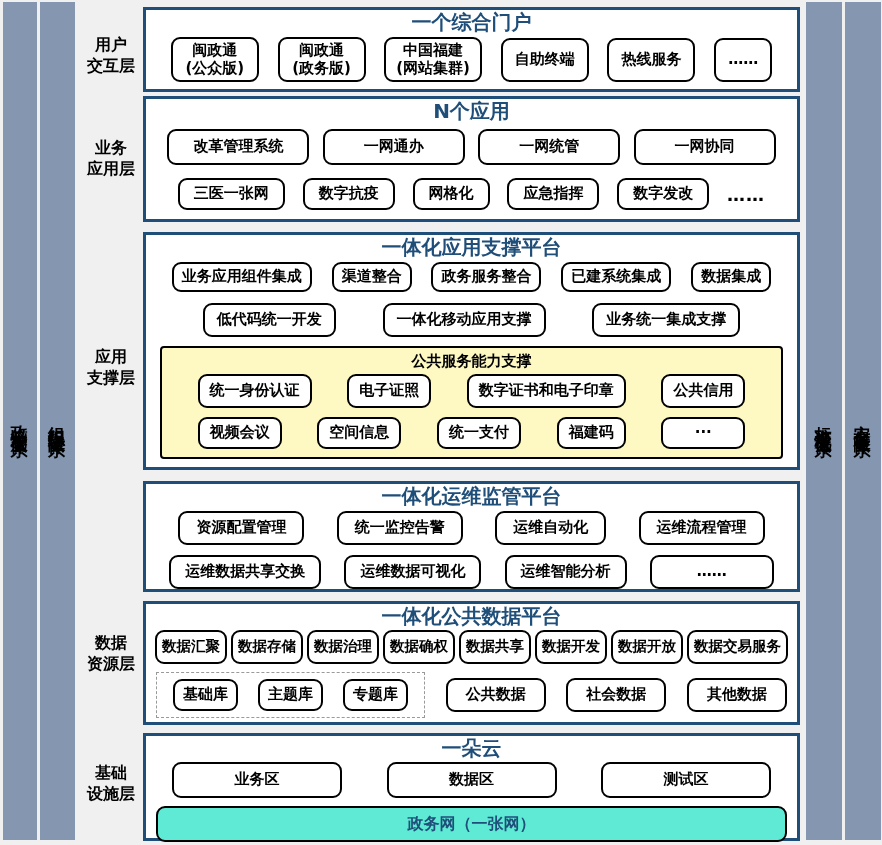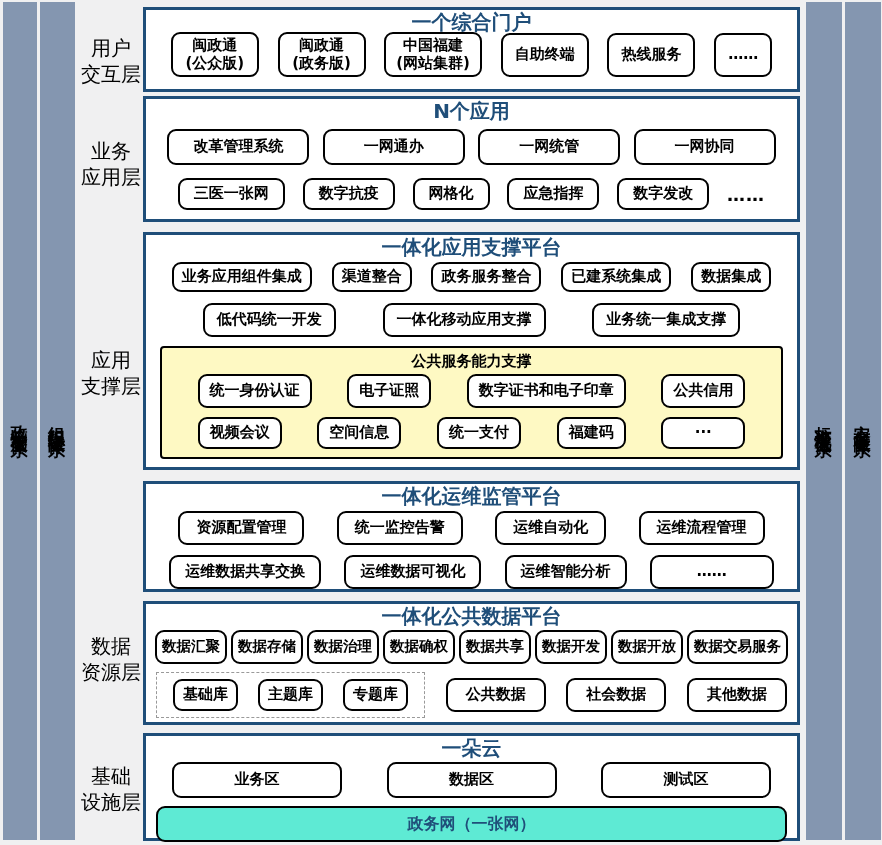--- a/index.html
+++ b/index.html
@@ -12,40 +12,40 @@
   .pillar{
     position:absolute;top:2px;height:838px;background:#8496b0;
     display:flex;align-items:center;justify-content:center;
   }
   .pillar-text{
     writing-mode:vertical-rl;text-orientation:upright;
     font-weight:bold;font-size:17px;color:#000;letter-spacing:3px;
   }
   .layer-label{
     position:absolute;left:75px;width:72px;text-align:center;
-    font-weight:normal;font-size:20px;color:#000;line-height:1.3;
+    font-weight:bold;font-size:16px;color:#000;line-height:1.3;
     white-space:pre-line;
   }
   .section{
     position:absolute;left:143px;width:657px;box-sizing:border-box;
     background:#fff;border:3px solid #1f4e79;
   }
   .sec-title{
     text-align:center;font-weight:bold;font-size:20px;color:#1f4e79;
     margin-top:2px;line-height:20px;
   }
   .row{display:flex;justify-content:space-evenly;align-items:center;}
   .box{
     box-sizing:border-box;border:2.5px solid #000;border-radius:9px;background:#fff;
     font-weight:bold;font-size:15px;color:#000;
     display:flex;align-items:center;justify-content:center;
     text-align:center;white-space:pre-line;line-height:1.18;padding:3px 10px;
   }
   
-  .portal-row{padding:0 6px;}
+  .portal-row{margin-top:5px;padding:0 6px;}
   .portal-row .box{min-height:44px;min-width:88px;}
   .portal-row .box:last-child{min-width:58px;}
   
   .apps-row1{margin-top:8px;padding:0 8px;}
   .apps-row1 .box{flex:0 0 142px;min-height:36px;}
   .apps-row2{margin-top:13px;padding:0 14px;}
   .apps-row2 .box{min-height:32px;padding:3px 14px;}
   .apps-more{font-weight:bold;font-size:18px;color:#000;letter-spacing:1px;}
   
   .sup-row1{margin-top:5px;padding:0 6px;}

